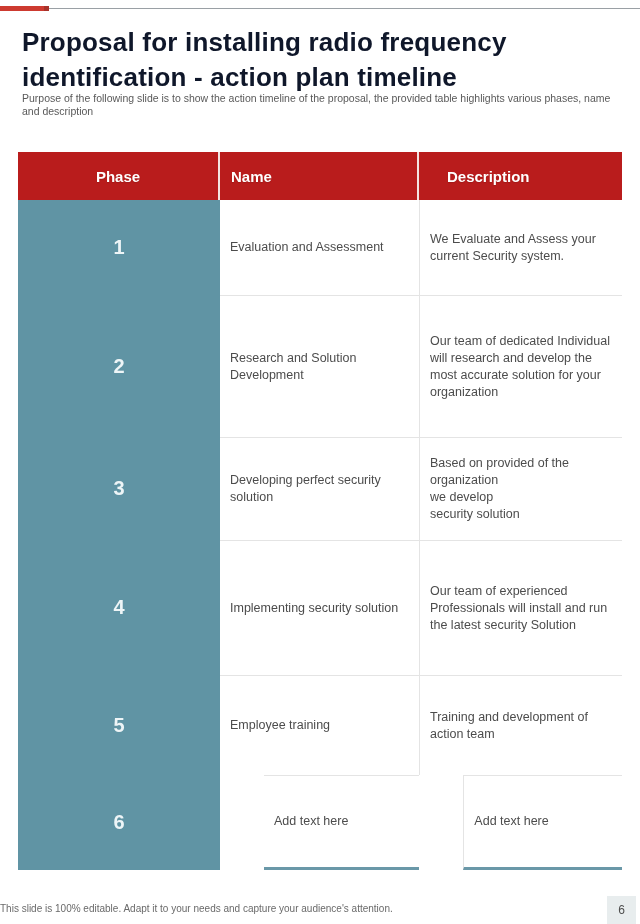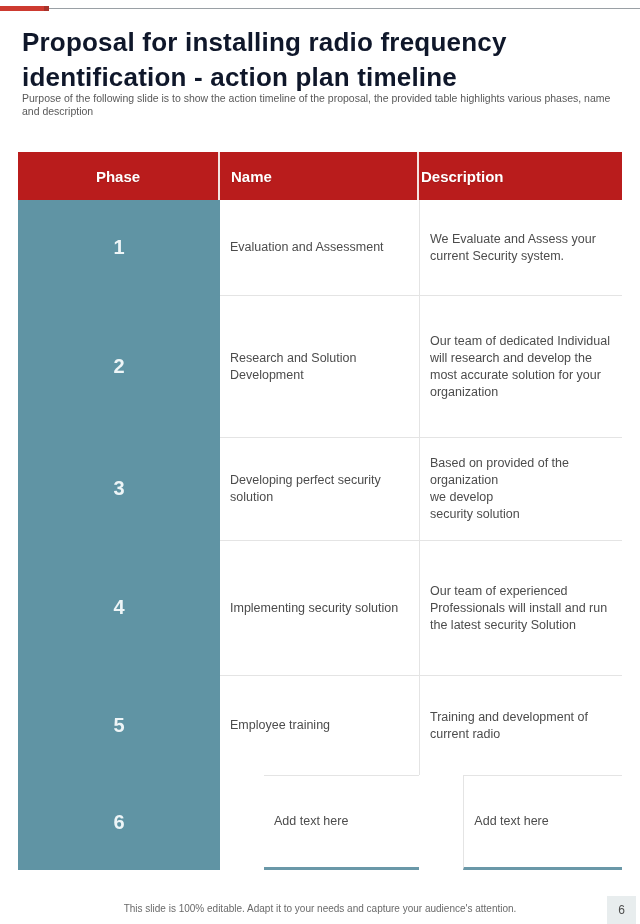--- a/index.html
+++ b/index.html
@@ -50,21 +50,21 @@
     width: 604px;
   }
   .thead { display: flex; height: 48px; background: #b91c1c; }
   .th {
     color: #ffffff; font-weight: bold; font-size: 15px;
     display: flex; align-items: center;
     text-shadow: 0 1px 1px rgba(120,20,15,0.35);
   }
   .th-phase { width: 202px; justify-content: center; border-right: 2px solid #f4e3e1; }
   .th-name  { width: 199px; padding-left: 11px; border-right: 2px solid #f4e3e1; }
-  .th-desc  { width: 203px; padding-left: 2px; }
+  .th-desc  { width: 203px; padding-left: 28px; }
 
   .tr { display: flex; }
   .tr:nth-child(1) { height: 95px; }
   .tr:nth-child(2) { height: 142px; }
   .tr:nth-child(3) { height: 103px; }
   .tr:nth-child(4) { height: 135px; }
   .tr:nth-child(5) { height: 100px; }
   .tr:nth-child(6) { height: 95px; }
 
   .td-phase {
@@ -80,21 +80,21 @@
     padding: 8px 5px 8px 10px;
   }
   .td-name { width: 199px; }
   .td-desc { width: 203px; border-left: 1px solid #e4e4e4; white-space: pre-line; }
   .tr + .tr .td-name, .tr + .tr .td-desc { border-top: 1px solid #e4e4e4; }
   .tr:last-child .td-name, .tr:last-child .td-desc { border-bottom: 3px solid #6a98a8; margin-left: 44px; }
 
   
   .footer-note {
     position: absolute; left: 0; top: 903px;
-    width: 640px; text-align: center;
+    width: 640px; 
     font-size: 10px; color: #6a6a6a;
   }
   .page-number {
     position: absolute; left: 607px; top: 896px;
     width: 29px; height: 28px;
     background: #e8edee;
     display: flex; align-items: center; justify-content: center;
     font-size: 12px; color: #4e4e4e;
   }
 </style>
@@ -133,21 +133,21 @@
 security solution</div>
     </div>
     <div class="tr">
       <div class="td-phase">4</div>
       <div class="td-name">Implementing security solution</div>
       <div class="td-desc">Our team of experienced Professionals will install and run the latest security Solution</div>
     </div>
     <div class="tr">
       <div class="td-phase">5</div>
       <div class="td-name">Employee training</div>
-      <div class="td-desc">Training and development of current radio</div>
+      <div class="td-desc">Training and development of action team</div>
     </div>
     <div class="tr">
       <div class="td-phase">6</div>
       <div class="td-name">Add text here</div>
       <div class="td-desc">Add text here</div>
     </div>
   </div>
 </div>
 
 <div class="footer-note">This slide is 100% editable. Adapt it to your needs and capture your audience's attention.</div>

